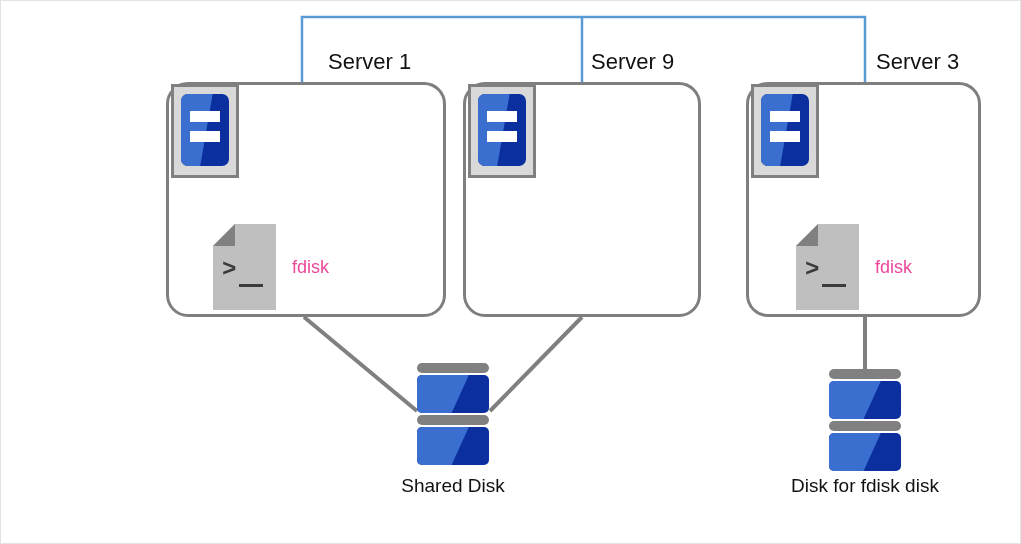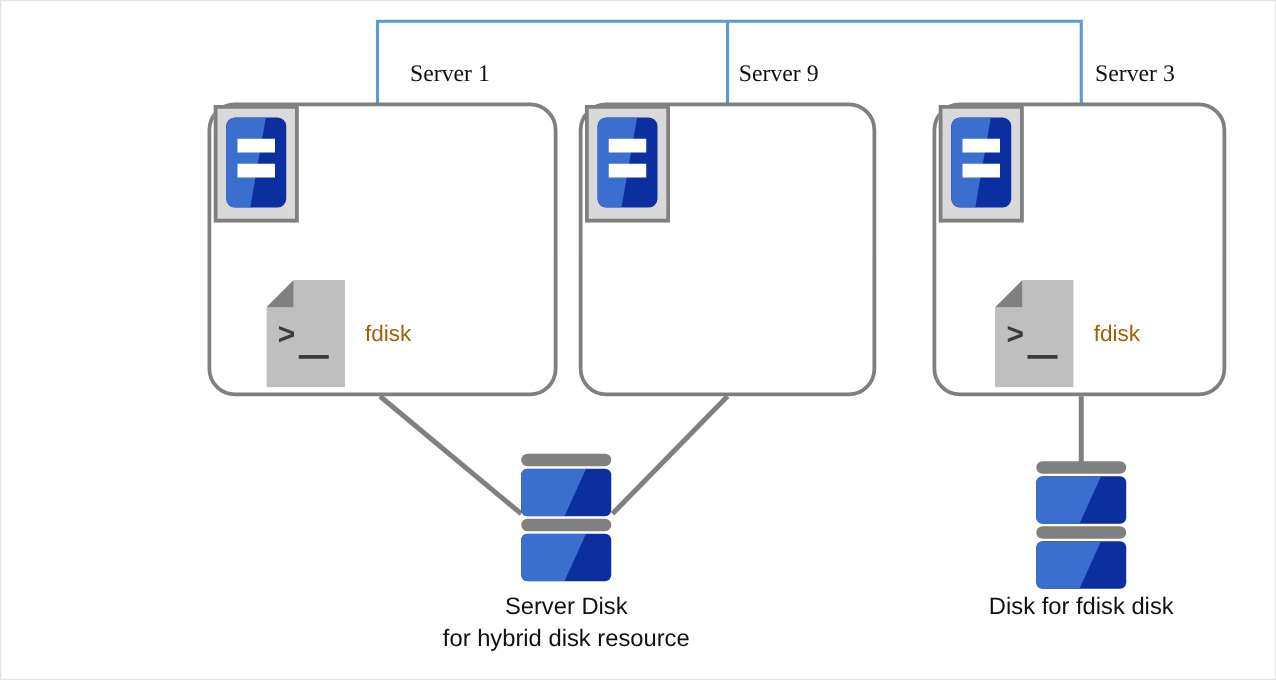--- a/index.html
+++ b/index.html
@@ -32,24 +32,23 @@
     position: absolute;
     border: 3px solid #7f7f7f;
     border-radius: 22px;
     background: #ffffff;
     box-sizing: border-box;
   }
 
   
   .server-label {
     position: absolute;
-    font-size: 19px;
+    font-size: 22px;
     color: #111111;
     white-space: nowrap;
-    font-family: Liberation Serif, serif;
   }
 
   
   .server-icon {
     position: absolute;
     width: 68px;
     height: 94px;
     background: #d9d9d9;
     border: 3px solid #808080;
     box-sizing: border-box;
@@ -129,21 +128,21 @@
   .fdisk-doc .underscore {
     position: absolute;
     left: 26px;
     top: 60px;
     width: 24px;
     height: 3px;
     background: #3b3b3b;
   }
   .fdisk-label {
     font-size: 18px;
-    color: #a16207;
+    color: #ec4899;
     white-space: nowrap;
   }
 
   
   .disk-stack {
     position: absolute;
     width: 72px;
   }
   .disk-stack .platter {
     width: 72px;
@@ -253,22 +252,21 @@
   </div>
 
   <div class="disk-stack" style="left:416px; top:362px;">
     <div class="platter"></div>
     <div class="body"></div>
     <div class="platter"></div>
     <div class="body"></div>
   </div>
 
   <div class="disk-caption" style="left:312px; top:472px; width:280px;">
-    <div>Server Disk</div>
-    <div>for hybrid disk resource</div>
+    <div>Shared Disk</div>
   </div>
 
   <div class="disk-stack" style="left:828px; top:368px;">
     <div class="platter"></div>
     <div class="body"></div>
     <div class="platter"></div>
     <div class="body"></div>
   </div>
 
   <div class="disk-caption" style="left:744px; top:472px; width:240px;">

